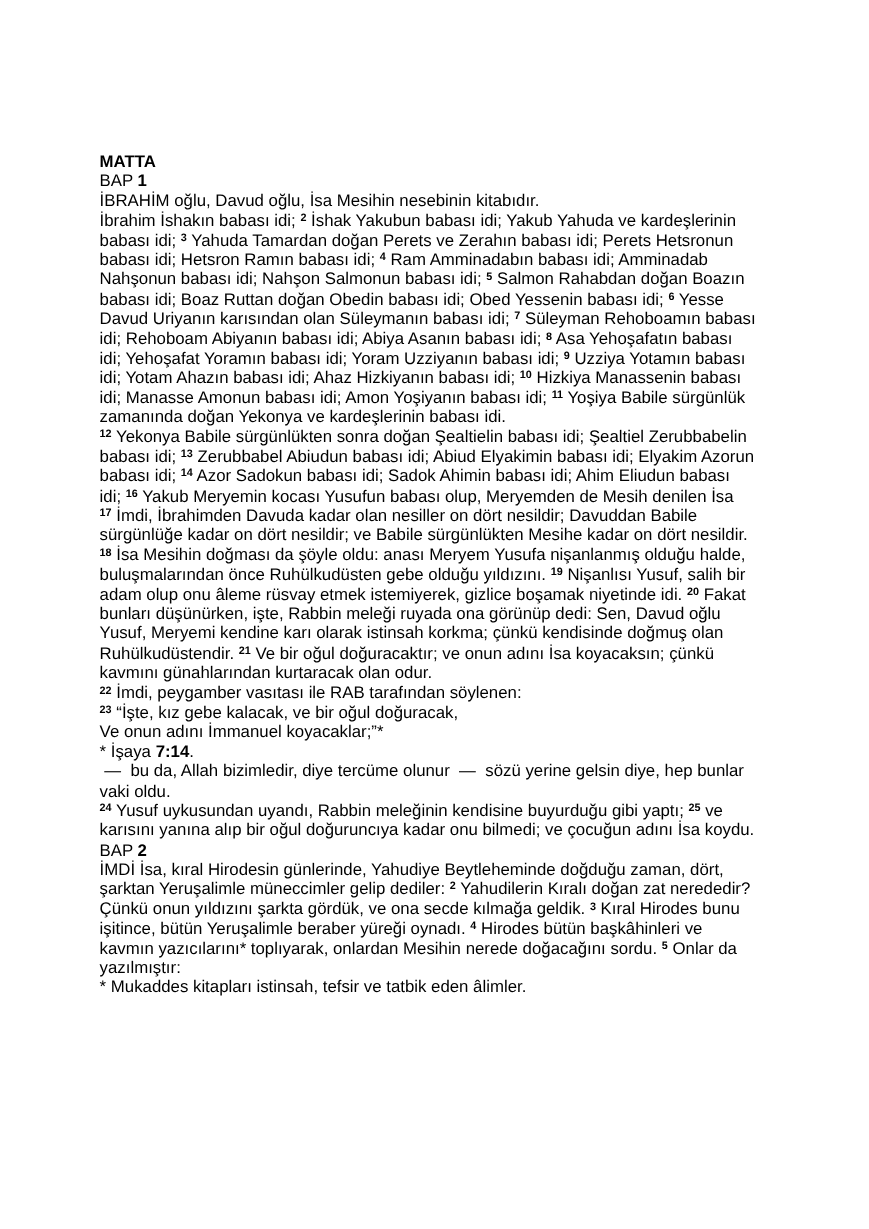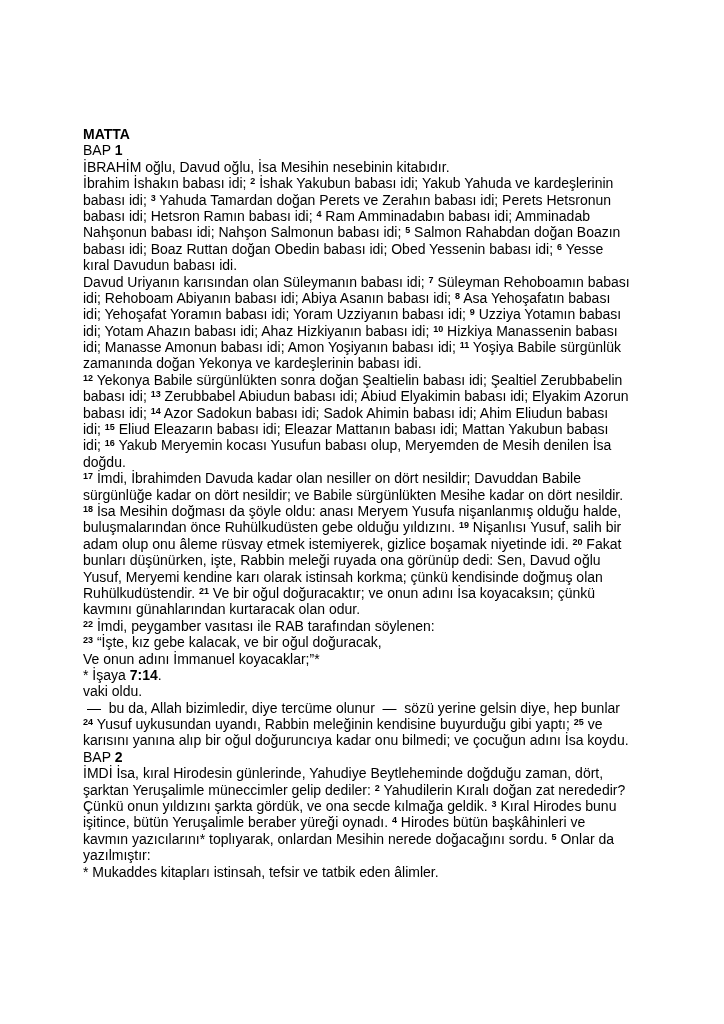--- a/index.html
+++ b/index.html
@@ -44,48 +44,45 @@
 <div class="page">
   <div class="text-block">
       <div class="line"><span class="b">MATTA</span></div>
       <div class="line"><span>BAP </span><span class="b">1</span></div>
       <div class="line"><span>İBRAHİM oğlu, Davud oğlu, İsa Mesihin nesebinin kitabıdır.</span></div>
       <div class="line"><span>İbrahim İshakın babası idi; </span><span class="sup">2</span><span> İshak Yakubun babası idi; Yakub Yahuda ve kardeşlerinin</span></div>
       <div class="line"><span>babası idi; </span><span class="sup">3</span><span> Yahuda Tamardan doğan Perets ve Zerahın babası idi; Perets Hetsronun</span></div>
       <div class="line"><span>babası idi; Hetsron Ramın babası idi; </span><span class="sup">4</span><span> Ram Amminadabın babası idi; Amminadab</span></div>
       <div class="line"><span>Nahşonun babası idi; Nahşon Salmonun babası idi; </span><span class="sup">5</span><span> Salmon Rahabdan doğan Boazın</span></div>
       <div class="line"><span>babası idi; Boaz Ruttan doğan Obedin babası idi; Obed Yessenin babası idi; </span><span class="sup">6</span><span> Yesse</span></div>
-      <div class="line"><span>kıral Davudun babası idi.</span></div>
       <div class="line"><span>Davud Uriyanın karısından olan Süleymanın babası idi; </span><span class="sup">7</span><span> Süleyman Rehoboamın babası</span></div>
       <div class="line"><span>idi; Rehoboam Abiyanın babası idi; Abiya Asanın babası idi; </span><span class="sup">8</span><span> Asa Yehoşafatın babası</span></div>
       <div class="line"><span>idi; Yehoşafat Yoramın babası idi; Yoram Uzziyanın babası idi; </span><span class="sup">9</span><span> Uzziya Yotamın babası</span></div>
       <div class="line"><span>idi; Yotam Ahazın babası idi; Ahaz Hizkiyanın babası idi; </span><span class="sup">10</span><span> Hizkiya Manassenin babası</span></div>
       <div class="line"><span>idi; Manasse Amonun babası idi; Amon Yoşiyanın babası idi; </span><span class="sup">11</span><span> Yoşiya Babile sürgünlük</span></div>
       <div class="line"><span>zamanında doğan Yekonya ve kardeşlerinin babası idi.</span></div>
       <div class="line"><span class="sup">12</span><span> Yekonya Babile sürgünlükten sonra doğan Şealtielin babası idi; Şealtiel Zerubbabelin</span></div>
       <div class="line"><span>babası idi; </span><span class="sup">13</span><span> Zerubbabel Abiudun babası idi; Abiud Elyakimin babası idi; Elyakim Azorun</span></div>
       <div class="line"><span>babası idi; </span><span class="sup">14</span><span> Azor Sadokun babası idi; Sadok Ahimin babası idi; Ahim Eliudun babası</span></div>
-      <div class="line"><span>idi; </span><span class="sup">15</span><span> Eliud Eleazarın babası idi; Eleazar Mattanın babası idi; Mattan Yakubun babası</span></div>
       <div class="line"><span>idi; </span><span class="sup">16</span><span> Yakub Meryemin kocası Yusufun babası olup, Meryemden de Mesih denilen İsa</span></div>
-      <div class="line"><span>doğdu.</span></div>
       <div class="line"><span class="sup">17</span><span> İmdi, İbrahimden Davuda kadar olan nesiller on dört nesildir; Davuddan Babile</span></div>
       <div class="line"><span>sürgünlüğe kadar on dört nesildir; ve Babile sürgünlükten Mesihe kadar on dört nesildir.</span></div>
       <div class="line"><span class="sup">18</span><span> İsa Mesihin doğması da şöyle oldu: anası Meryem Yusufa nişanlanmış olduğu halde,</span></div>
       <div class="line"><span>buluşmalarından önce Ruhülkudüsten gebe olduğu yıldızını. </span><span class="sup">19</span><span> Nişanlısı Yusuf, salih bir</span></div>
       <div class="line"><span>adam olup onu âleme rüsvay etmek istemiyerek, gizlice boşamak niyetinde idi. </span><span class="sup">20</span><span> Fakat</span></div>
       <div class="line"><span>bunları düşünürken, işte, Rabbin meleği ruyada ona görünüp dedi: Sen, Davud oğlu</span></div>
       <div class="line"><span>Yusuf, Meryemi kendine karı olarak istinsah korkma; çünkü kendisinde doğmuş olan</span></div>
       <div class="line"><span>Ruhülkudüstendir. </span><span class="sup">21</span><span> Ve bir oğul doğuracaktır; ve onun adını İsa koyacaksın; çünkü</span></div>
       <div class="line"><span>kavmını günahlarından kurtaracak olan odur.</span></div>
       <div class="line"><span class="sup">22</span><span> İmdi, peygamber vasıtası ile RAB tarafından söylenen:</span></div>
       <div class="line"><span class="sup">23</span><span> “İşte, kız gebe kalacak, ve bir oğul doğuracak,</span></div>
       <div class="line"><span>Ve onun adını İmmanuel koyacaklar;”*</span></div>
       <div class="line"><span>* İşaya </span><span class="b">7:14</span><span>.</span></div>
+      <div class="line"><span> —  bu da, Allah bizimledir, diye tercüme olunur  —  sözü yerine gelsin diye, hep bunlar</span></div>
       <div class="line"><span>vaki oldu.</span></div>
-      <div class="line"><span> —  bu da, Allah bizimledir, diye tercüme olunur  —  sözü yerine gelsin diye, hep bunlar</span></div>
       <div class="line"><span class="sup">24</span><span> Yusuf uykusundan uyandı, Rabbin meleğinin kendisine buyurduğu gibi yaptı; </span><span class="sup">25</span><span> ve</span></div>
       <div class="line"><span>karısını yanına alıp bir oğul doğuruncıya kadar onu bilmedi; ve çocuğun adını İsa koydu.</span></div>
       <div class="line"><span>BAP </span><span class="b">2</span></div>
       <div class="line"><span>İMDİ İsa, kıral Hirodesin günlerinde, Yahudiye Beytleheminde doğduğu zaman, dört,</span></div>
       <div class="line"><span>şarktan Yeruşalimle müneccimler gelip dediler: </span><span class="sup">2</span><span> Yahudilerin Kıralı doğan zat nerededir?</span></div>
       <div class="line"><span>Çünkü onun yıldızını şarkta gördük, ve ona secde kılmağa geldik. </span><span class="sup">3</span><span> Kıral Hirodes bunu</span></div>
       <div class="line"><span>işitince, bütün Yeruşalimle beraber yüreği oynadı. </span><span class="sup">4</span><span> Hirodes bütün başkâhinleri ve</span></div>
       <div class="line"><span>kavmın yazıcılarını* toplıyarak, onlardan Mesihin nerede doğacağını sordu. </span><span class="sup">5</span><span> Onlar da</span></div>
       <div class="line"><span>yazılmıştır:</span></div>
       <div class="line"><span>* Mukaddes kitapları istinsah, tefsir ve tatbik eden âlimler.</span></div>

